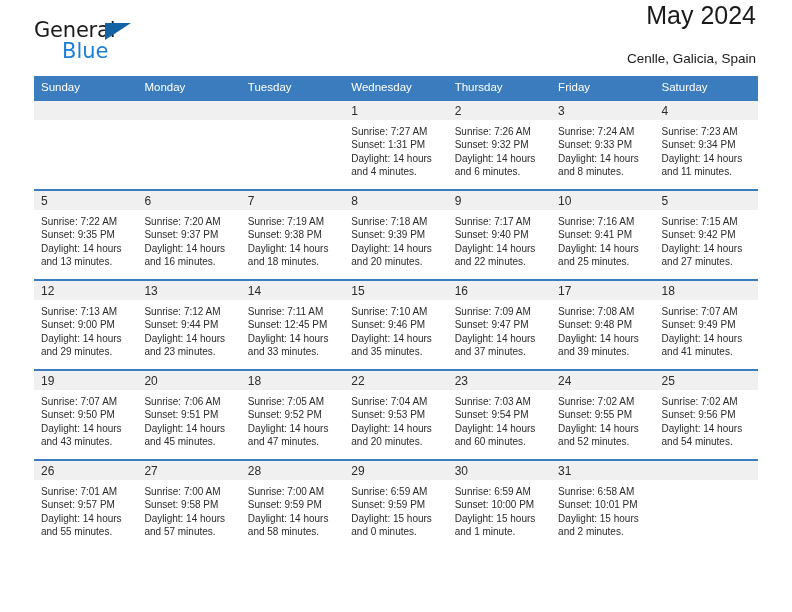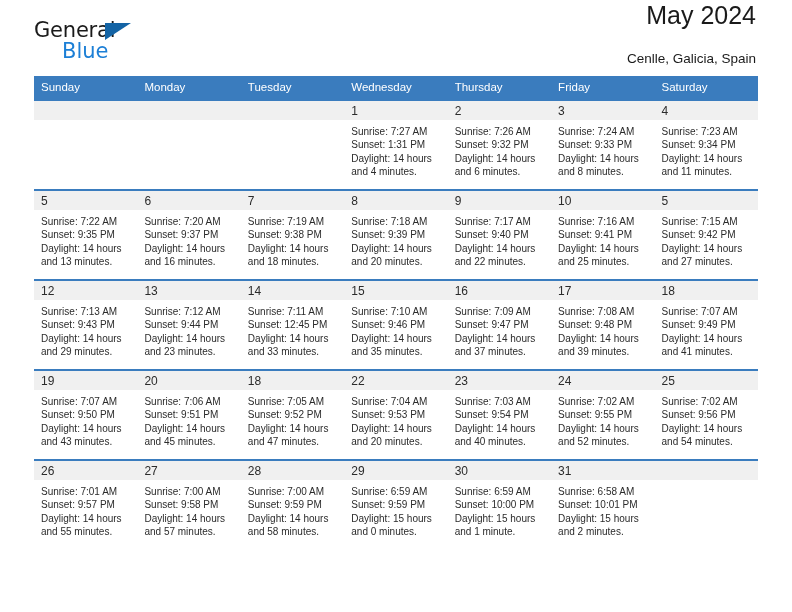--- a/index.html
+++ b/index.html
@@ -268,21 +268,21 @@
               <div>Daylight: 14 hours</div>
               <div>and 27 minutes.</div>
             </div>
           </td>
         </tr>
         <tr class="week">
           <td>
             <div class="daynum">12</div>
             <div class="cellbody">
               <div>Sunrise: 7:13 AM</div>
-              <div>Sunset: 9:43 PM</div>
+              <div>Sunset: 9:00 PM</div>
               <div>Daylight: 14 hours</div>
               <div>and 29 minutes.</div>
             </div>
           </td>
           <td>
             <div class="daynum">13</div>
             <div class="cellbody">
               <div>Sunrise: 7:12 AM</div>
               <div>Sunset: 9:44 PM</div>
               <div>Daylight: 14 hours</div>
@@ -371,21 +371,21 @@
               <div>Daylight: 14 hours</div>
               <div>and 20 minutes.</div>
             </div>
           </td>
           <td>
             <div class="daynum">23</div>
             <div class="cellbody">
               <div>Sunrise: 7:03 AM</div>
               <div>Sunset: 9:54 PM</div>
               <div>Daylight: 14 hours</div>
-              <div>and 40 minutes.</div>
+              <div>and 60 minutes.</div>
             </div>
           </td>
           <td>
             <div class="daynum">24</div>
             <div class="cellbody">
               <div>Sunrise: 7:02 AM</div>
               <div>Sunset: 9:55 PM</div>
               <div>Daylight: 14 hours</div>
               <div>and 52 minutes.</div>
             </div>

